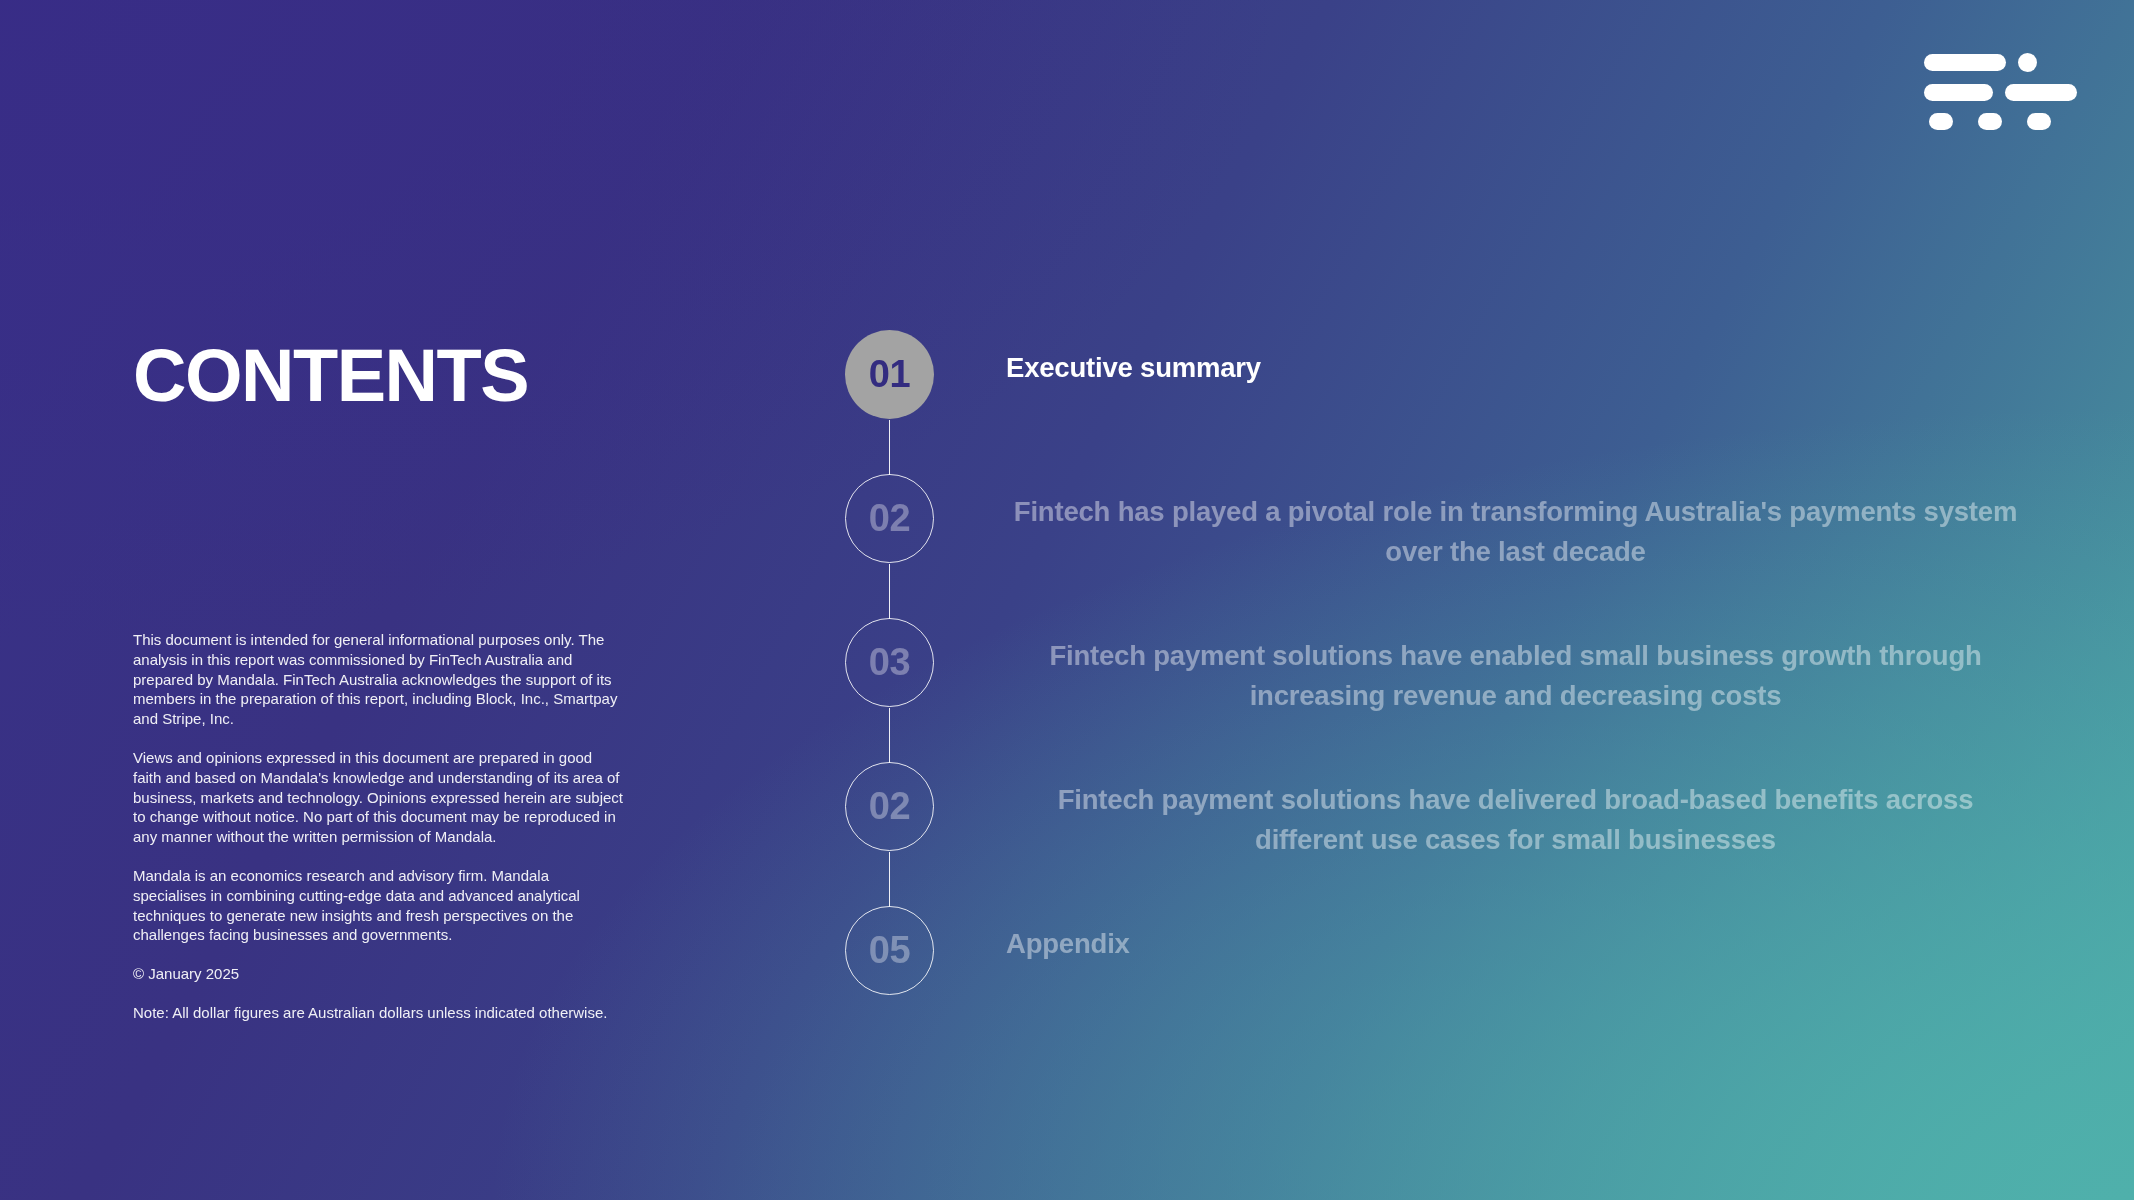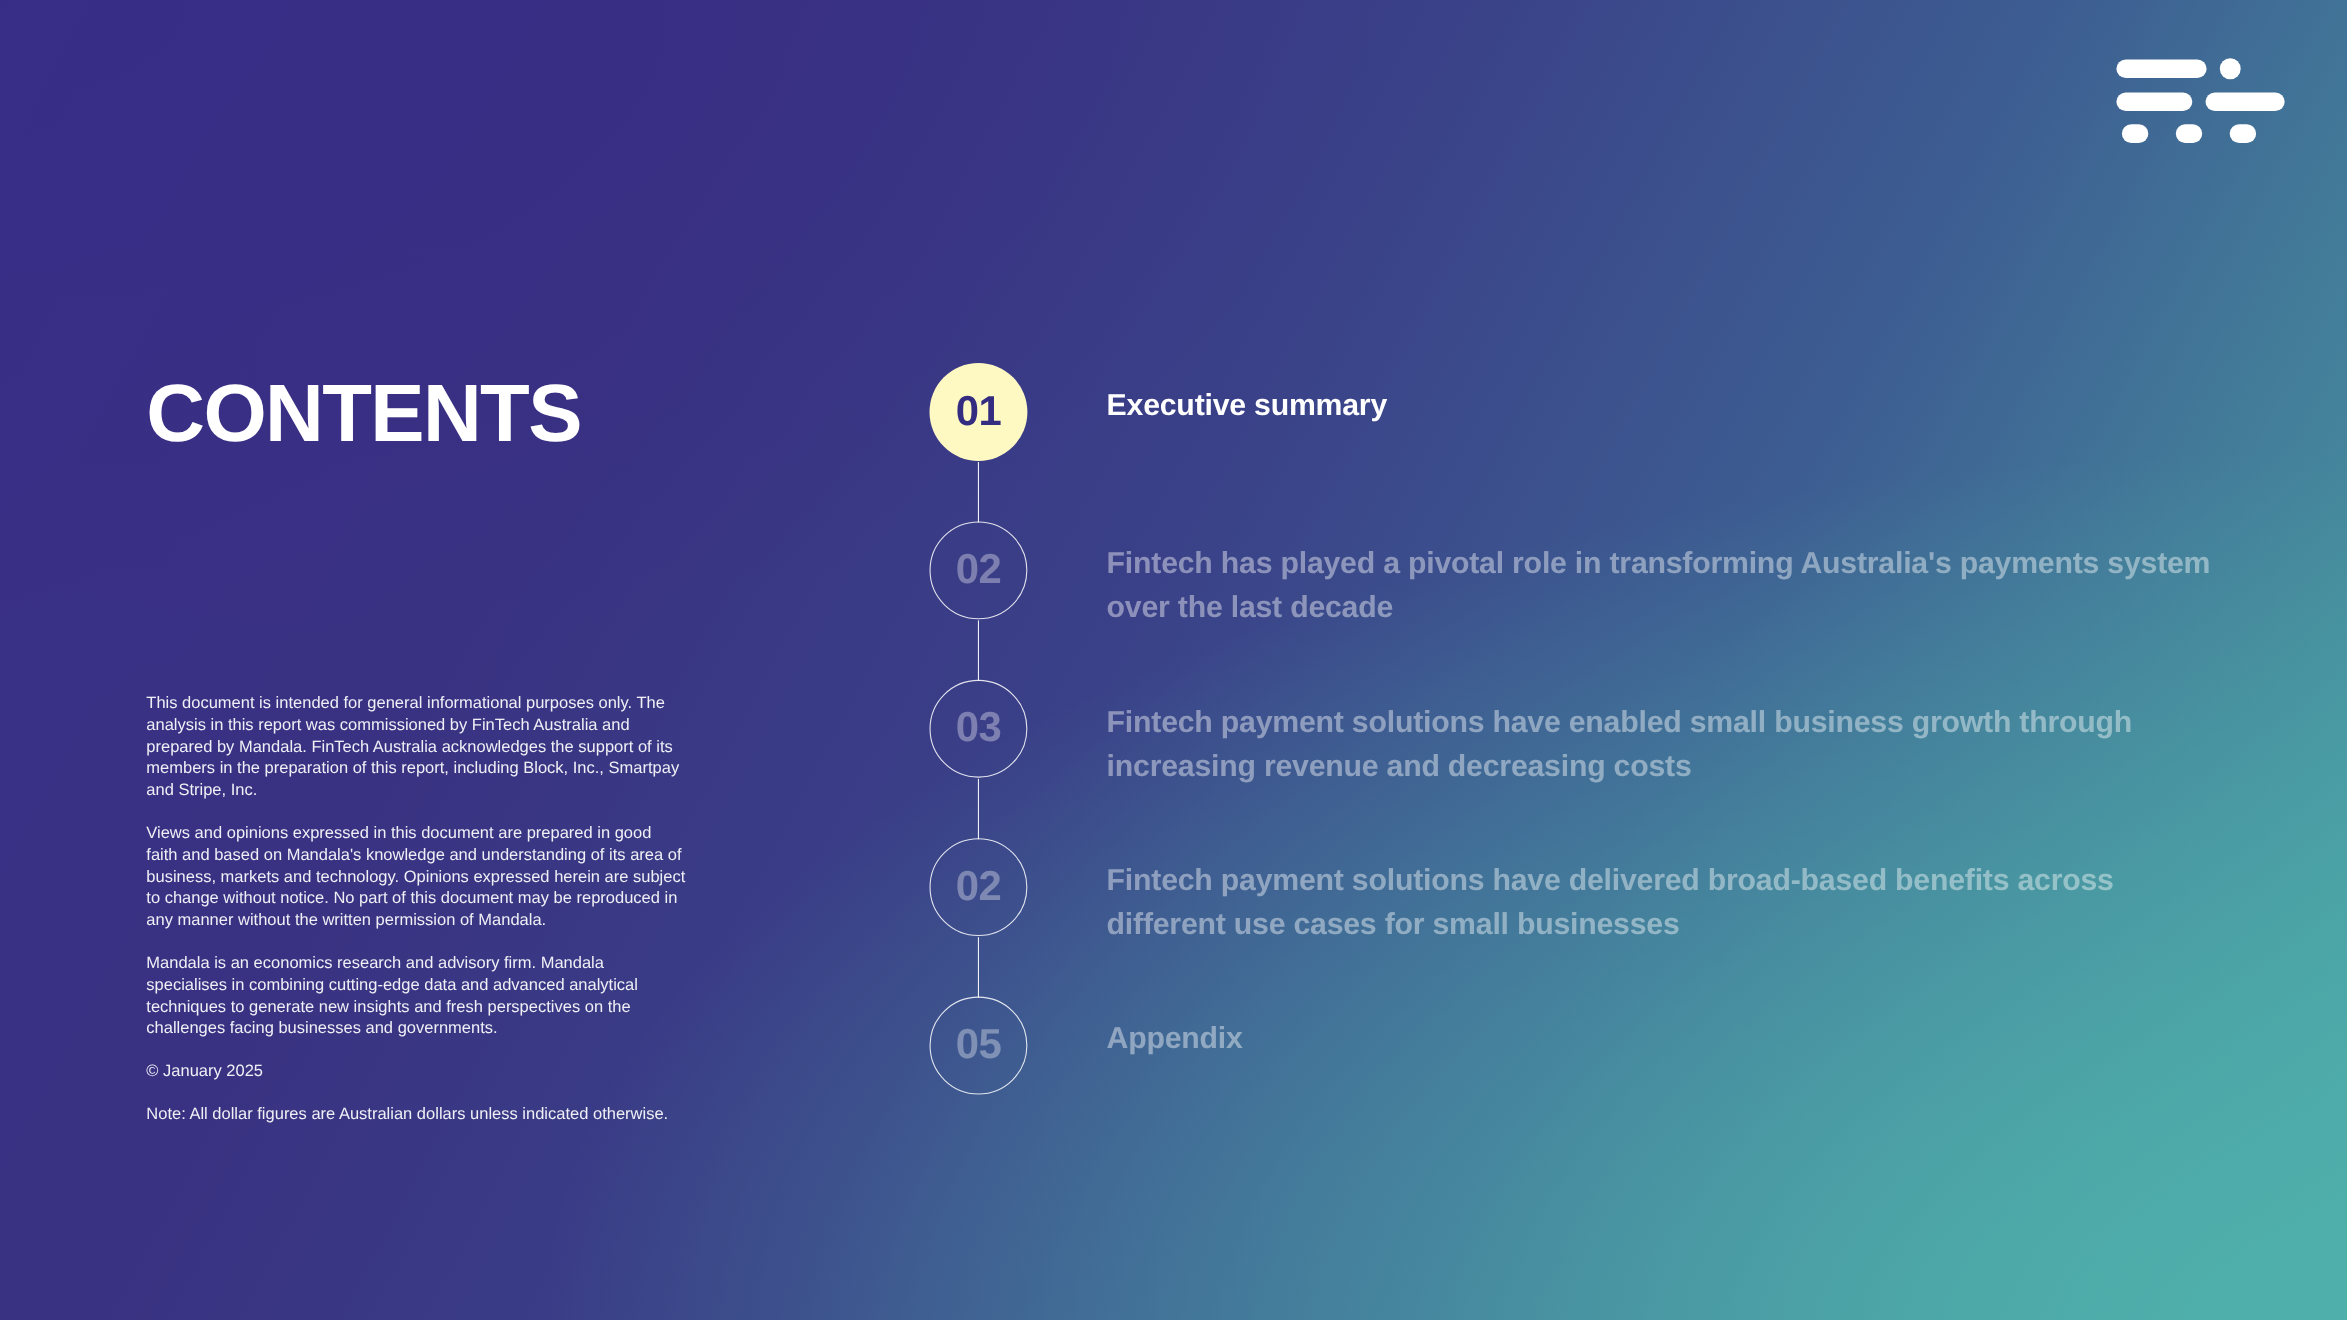--- a/index.html
+++ b/index.html
@@ -82,42 +82,42 @@
     position:relative;
     flex:0 0 auto;
     width:89px; height:89px;
     border-radius:50%;
     display:flex; align-items:center; justify-content:center;
     font-size:38px; font-weight:700;
     letter-spacing:-0.5px;
     z-index:2;
   }
   .circle.active {
-    background:#fef9c3;
+    background:#a3a3a3;
     color:#332c80;
     text-align:center;
   }
   .circle.idle {
     border:1.4px solid rgba(255,255,255,0.85);
     color:rgba(255,255,255,0.34);
     font-weight:700;
     background:transparent;
   }
 
   .toc-label {
     margin-left:72px;
     padding-top:18px;
     font-size:27.5px;
     font-weight:700;
     line-height:40px;
     letter-spacing:-0.2px;
     max-width:1020px;
   }
   .toc-label.active { color:#ffffff; }
-  .toc-label.idle   { color:rgba(255,255,255,0.42); }
+  .toc-label.idle   { color:rgba(255,255,255,0.42);text-align:center; }
 </style>
 </head>
 <body>
 
 <div class="bg"></div>
 <div class="bg-tint"></div>
 
 <div class="logo">
   <div class="logo-row">
     <span class="pill p-long"></span>

